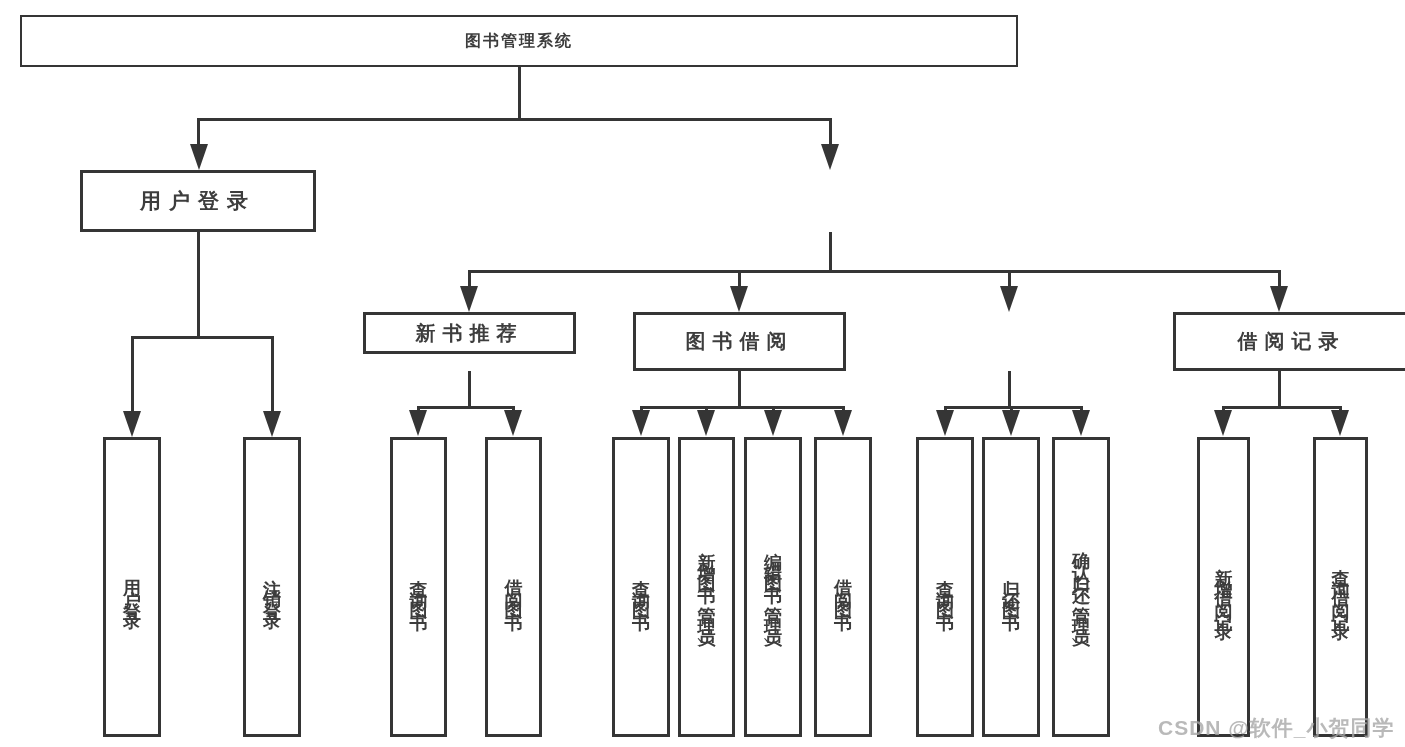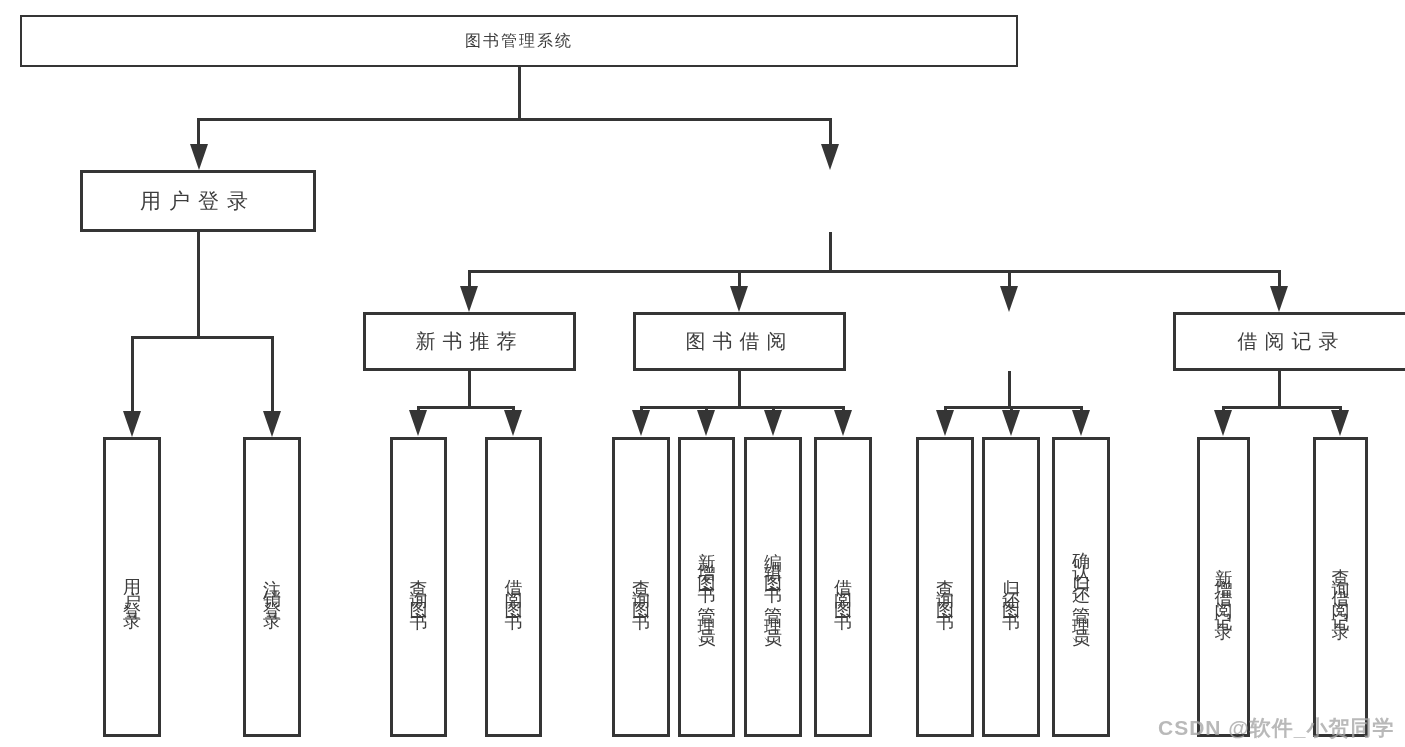--- a/index.html
+++ b/index.html
@@ -14,20 +14,21 @@
   .box{
     position:absolute;
     background:#ffffff;
     border:3px solid #353535;
     box-sizing:border-box;
     display:flex;
     align-items:center;
     justify-content:center;
     color:#3d3d3d;
     z-index:2;
+    font-weight:bold;
   }
   .root{border-width:2px;font-size:16px;letter-spacing:2px;}
   .lvl2{font-size:21px;letter-spacing:8px;}
   .lvl3{font-size:20px;letter-spacing:7px;}
   .leaf{z-index:2;}
   .vtext{
     writing-mode:vertical-rl;
     text-orientation:mixed;
     font-size:18px;
     letter-spacing:11px;
@@ -56,21 +57,21 @@
 </style>
 </head>
 <body>
 
 <div class="canvas">
 
   <div class="box root" style="left:20px;top:15px;width:998px;height:52px;">图书管理系统</div>
 
   <div class="box lvl2" style="left:80px;top:170px;width:236px;height:62px;">用户登录</div>
 
-  <div class="box lvl3" style="left:363px;top:312px;width:213px;height:59px;">新书推荐</div>
+  <div class="box lvl3" style="left:363px;top:312px;width:213px;height:42px;">新书推荐</div>
   <div class="box lvl3" style="left:633px;top:312px;width:213px;height:59px;">图书借阅</div>
   <div class="box lvl3" style="left:1173px;top:312px;width:237px;height:59px;">借阅记录</div>
 
   <div class="box leaf" style="left:103px;top:437px;width:58px;height:300px;">
     <span class="vtext">用户登录</span>
   </div>
   <div class="box leaf" style="left:243px;top:437px;width:58px;height:300px;">
     <span class="vtext">注销登录</span>
   </div>
 

